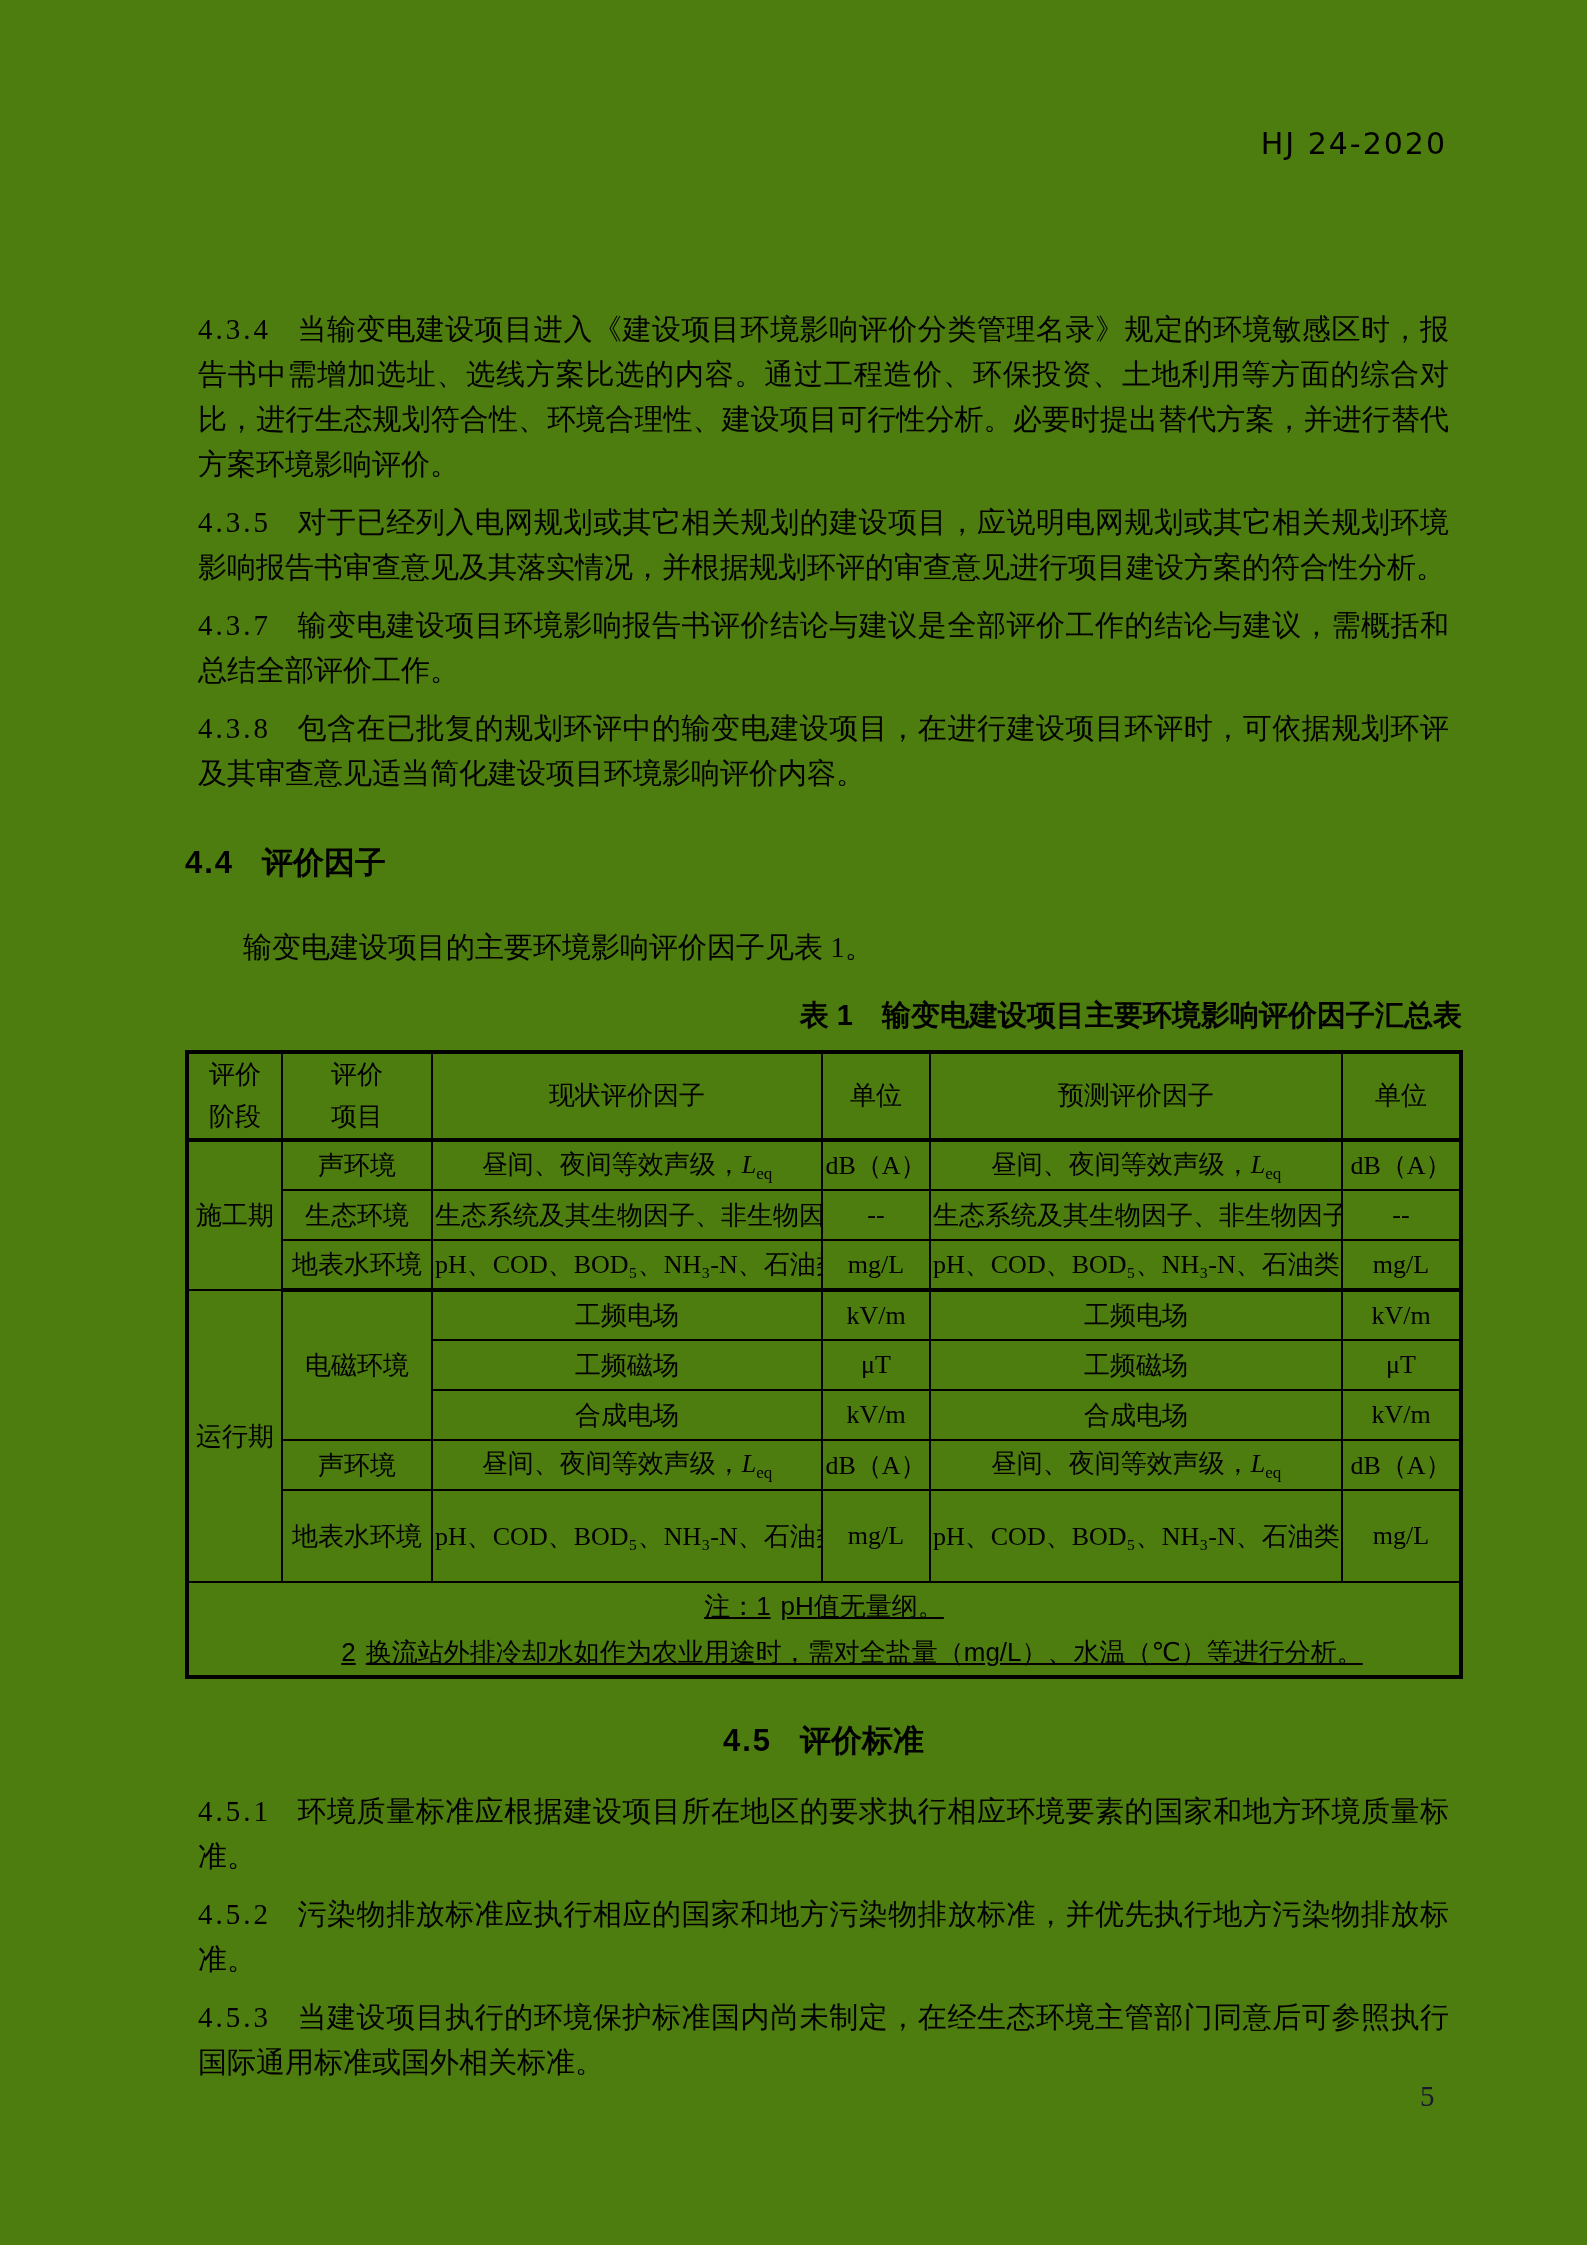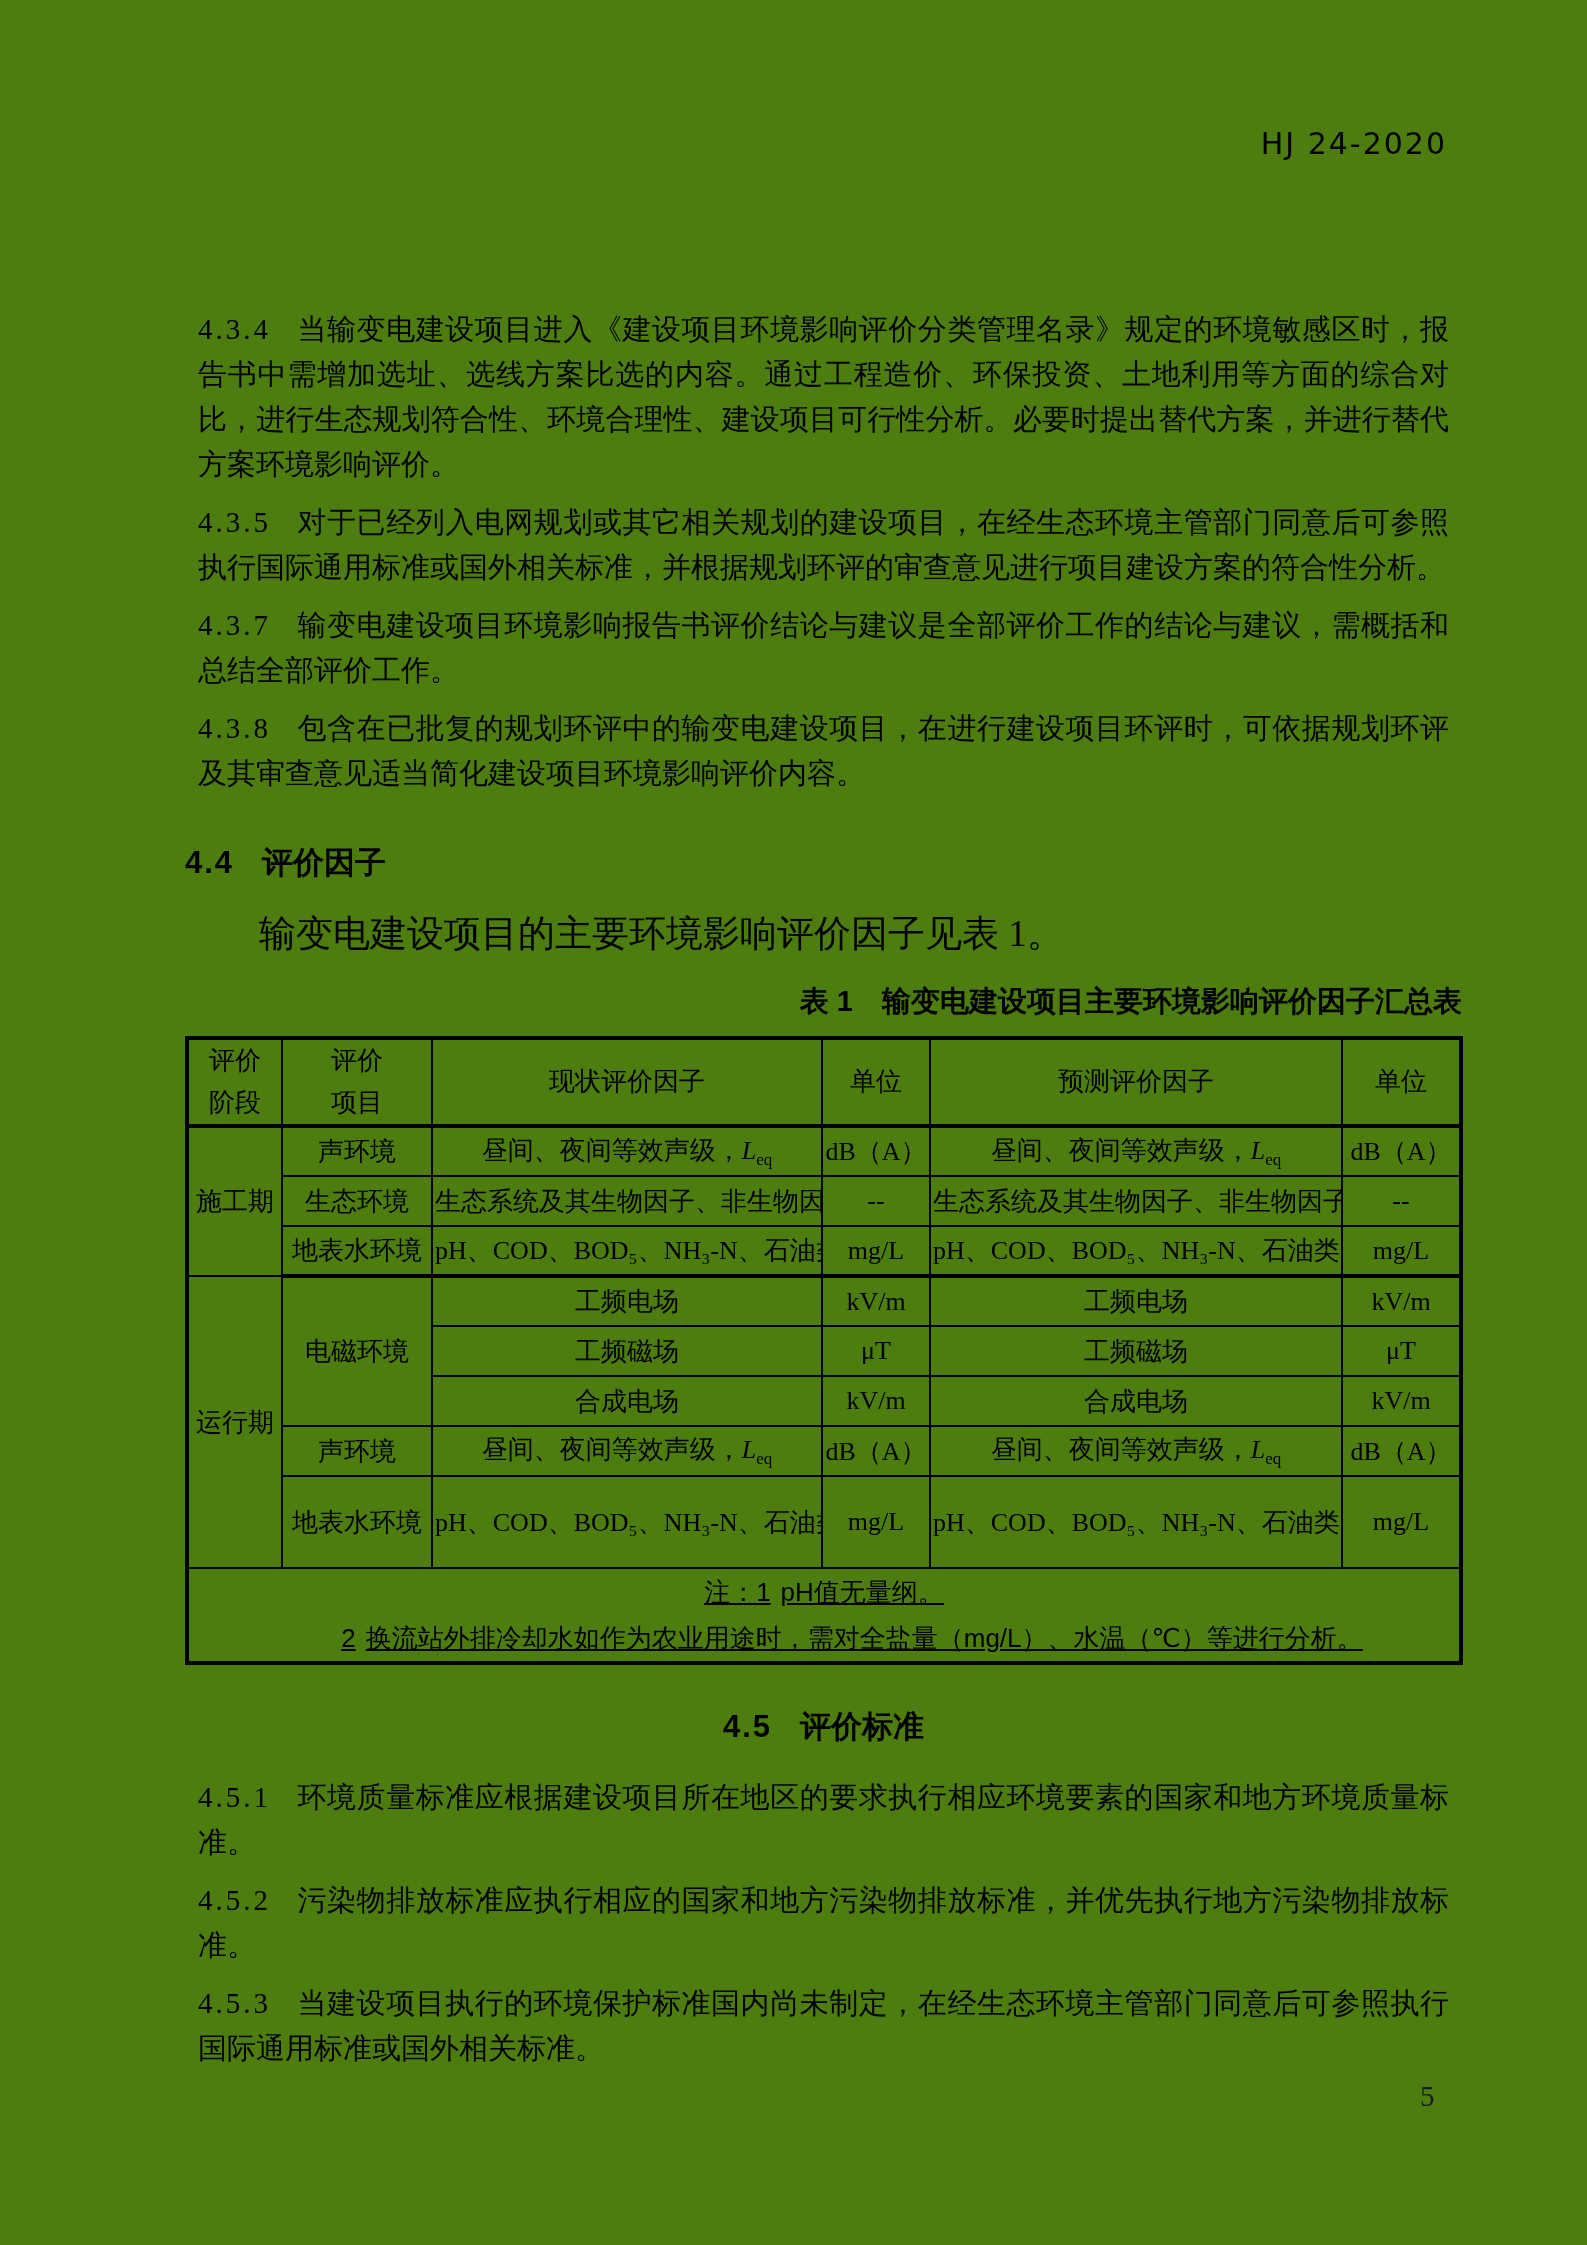--- a/index.html
+++ b/index.html
@@ -36,22 +36,22 @@
   }
   h2.sec {
     margin:47px 0 0 0;
     font-family:"Liberation Sans","DejaVu Sans",sans-serif;
     font-weight:bold;
     font-size:31px;
     line-height:40px;
   }
   h2.sec .hnum { margin-right:28px; letter-spacing:2px; }
   p.intro {
-    margin:28px 0 0 0;
-    font-size:37px;
+    margin:42px 0 0 0;
+    font-size:29px;
     line-height:45px;
     text-indent:2em;
   }
   .table-title {
     margin:26px 0 14px 0;
     text-align:right;
     font-family:"Liberation Sans","DejaVu Sans",sans-serif;
     font-weight:bold;
     font-size:29px;
   }
@@ -108,21 +108,21 @@
 
 <div class="page">
 
   <div class="doc-header">
     <span>HJ 24-2020</span>
   </div>
 
   <div class="content">
 
     <p class="clause"><span class="pnum">4.3.4</span><span>当输变电建设项目进入《建设项目环境影响评价分类管理名录》规定的环境敏感区时，报告书中需增加选址、选线方案比选的内容。通过工程造价、环保投资、土地利用等方面的综合对比，进行生态规划符合性、环境合理性、建设项目可行性分析。必要时提出替代方案，并进行替代方案环境影响评价。</span></p>
-    <p class="clause"><span class="pnum">4.3.5</span><span>对于已经列入电网规划或其它相关规划的建设项目，在经生态环境主管部门同意后可参照执行国际通用标准或国外相关标准，并根据规划环评的审查意见进行项目建设方案的符合性分析。</span></p>
+    <p class="clause"><span class="pnum">4.3.5</span><span>对于已经列入电网规划或其它相关规划的建设项目，应说明电网规划或其它相关规划环境影响报告书审查意见及其落实情况，并根据规划环评的审查意见进行项目建设方案的符合性分析。</span></p>
     <p class="clause"><span class="pnum">4.3.7</span><span>输变电建设项目环境影响报告书评价结论与建议是全部评价工作的结论与建议，需概括和总结全部评价工作。</span></p>
     <p class="clause"><span class="pnum">4.3.8</span><span>包含在已批复的规划环评中的输变电建设项目，在进行建设项目环评时，可依据规划环评及其审查意见适当简化建设项目环境影响评价内容。</span></p>
 
     <h2 class="sec"><span class="hnum">4.4</span><span>评价因子</span></h2>
 
     <p class="intro">输变电建设项目的主要环境影响评价因子见表 1。</p>
 
     <div class="table-title">表 1　输变电建设项目主要环境影响评价因子汇总表</div>
 
     <table class="factors">

